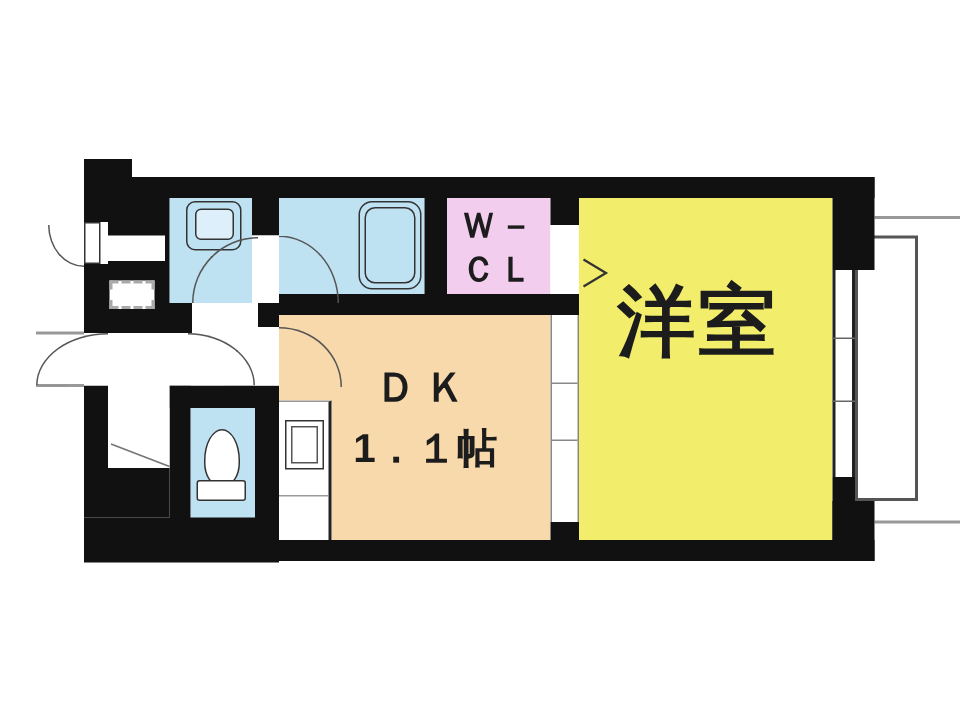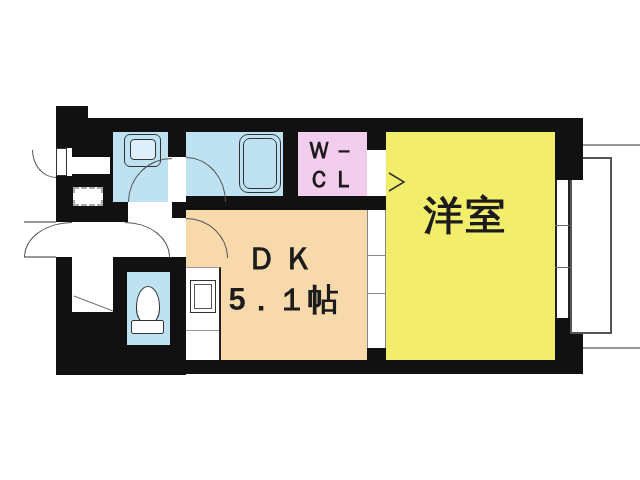--- a/index.html
+++ b/index.html
@@ -87,26 +87,26 @@
   <div class="abs" style="left:136px;top:286px;width:24px;height:38px;border:1.5px solid #333;background:#fff;border-radius:50% 50% 42% 42% / 55% 55% 40% 40%;"></div>
   <div class="abs" style="left:131px;top:320px;width:33px;height:14px;border:1.5px solid #333;background:#fff;border-radius:2px;"></div>
 
   <div class="arc" style="left:24px;top:222px;width:48px;height:35px;border-top-width:1.5px;border-left-width:1.5px;border-top-left-radius:100% 100%;"></div>
   <div class="arc" style="left:32px;top:150px;width:24px;height:28px;border-bottom-width:1.5px;border-left-width:1.5px;border-bottom-left-radius:100% 100%;"></div>
   <div class="arc" style="left:125px;top:222px;width:45px;height:35px;border-top-width:1.5px;border-right-width:1.5px;border-top-right-radius:100% 100%;"></div>
   <div class="arc" style="left:128px;top:158px;width:44px;height:44px;border-top-width:1.5px;border-left-width:1.5px;border-top-left-radius:100% 100%;"></div>
   <div class="arc" style="left:186px;top:157px;width:40px;height:45px;border-top-width:1.5px;border-right-width:1.5px;border-top-right-radius:100% 100%;"></div>
   <div class="arc" style="left:186px;top:218px;width:42px;height:40px;border-top-width:1.5px;border-right-width:1.5px;border-top-right-radius:100% 100%;"></div>
 
-  <div class="label" style="left:386px;top:192px;width:159px;font-size:40px;line-height:47px;letter-spacing:2px;">
+  <div class="label" style="left:386px;top:192px;width:159px;font-size:52px;line-height:47px;letter-spacing:2px;">
     <div>洋室</div>
   </div>
-  <div class="label" style="left:196px;top:238px;width:175px;font-size:31px;line-height:41px;">
+  <div class="label" style="left:196px;top:238px;width:175px;font-size:27px;line-height:41px;">
     <div style="letter-spacing:6px;">ＤＫ</div>
-    <div>5．１帖</div>
+    <div>1．１帖</div>
   </div>
   <div class="label" style="left:298px;top:136px;width:69px;font-size:23px;line-height:29px;letter-spacing:2px;">
     <div>Ｗ－</div>
     <div>ＣＬ</div>
   </div>
 
   <svg class="overlay" width="640" height="480" viewBox="0 0 640 480">
     <polyline points="389,173 404,182 389,191" fill="none" stroke="#333" stroke-width="1.5"></polyline>
     <line x1="74" y1="296" x2="113" y2="311" stroke="#777" stroke-width="1.2"></line>
   </svg>

